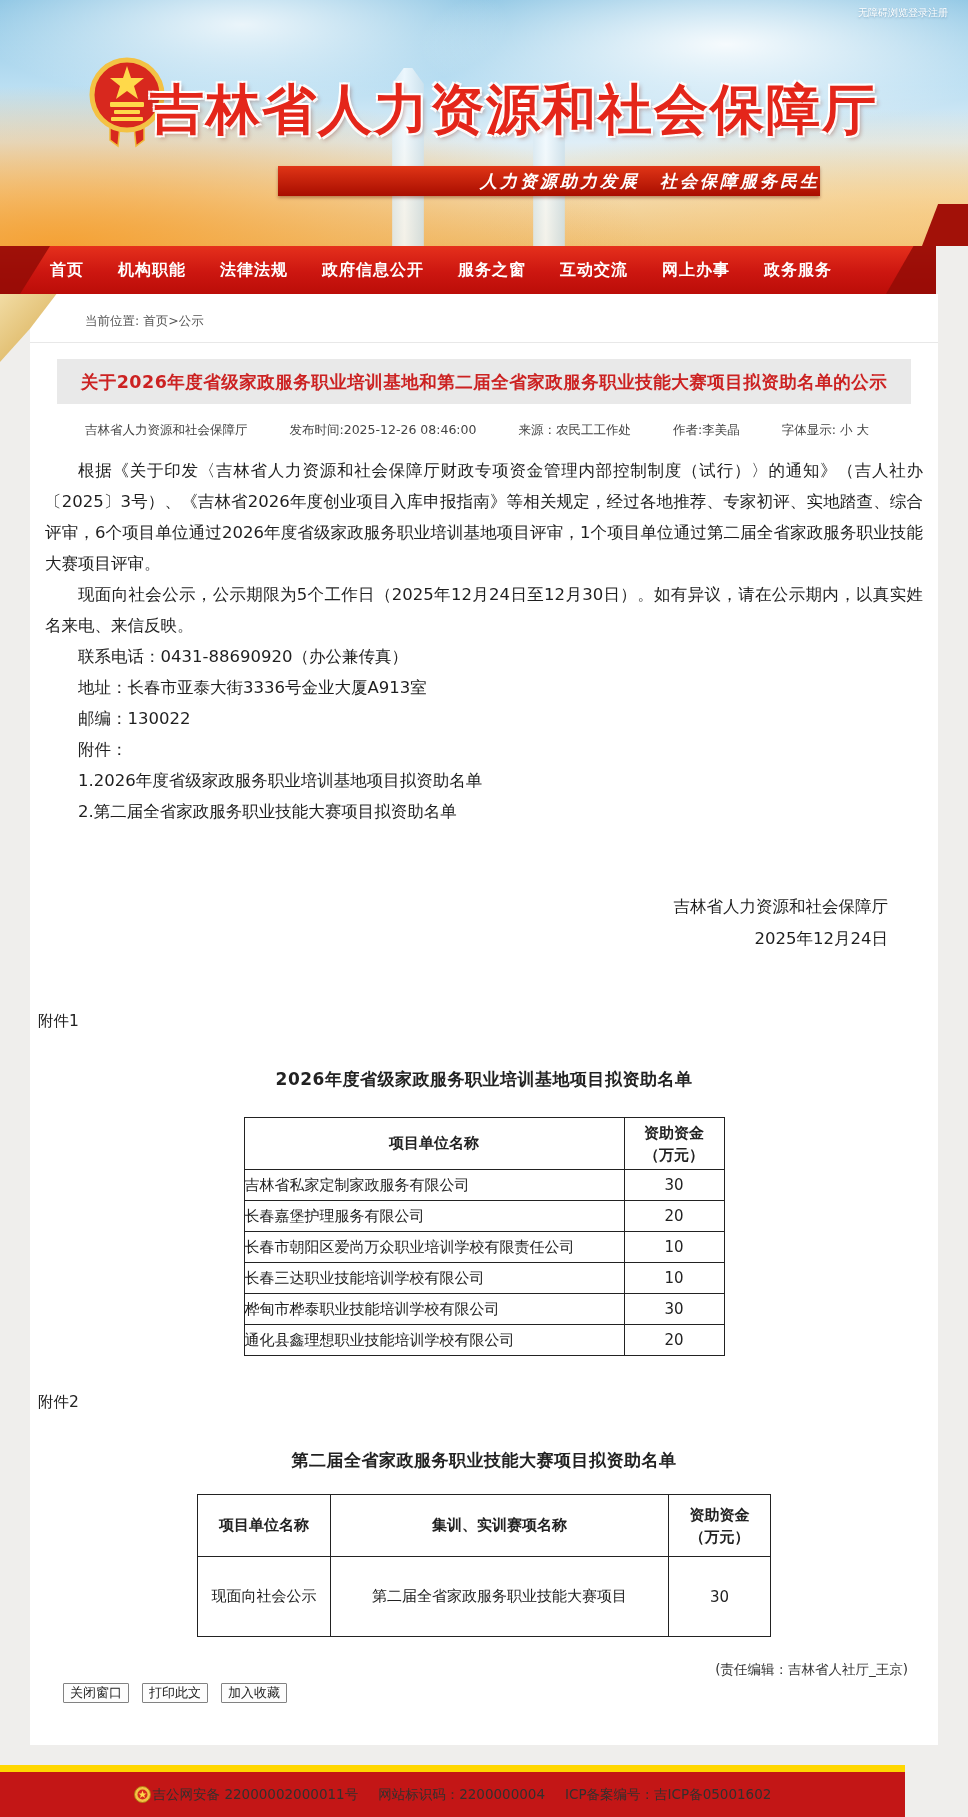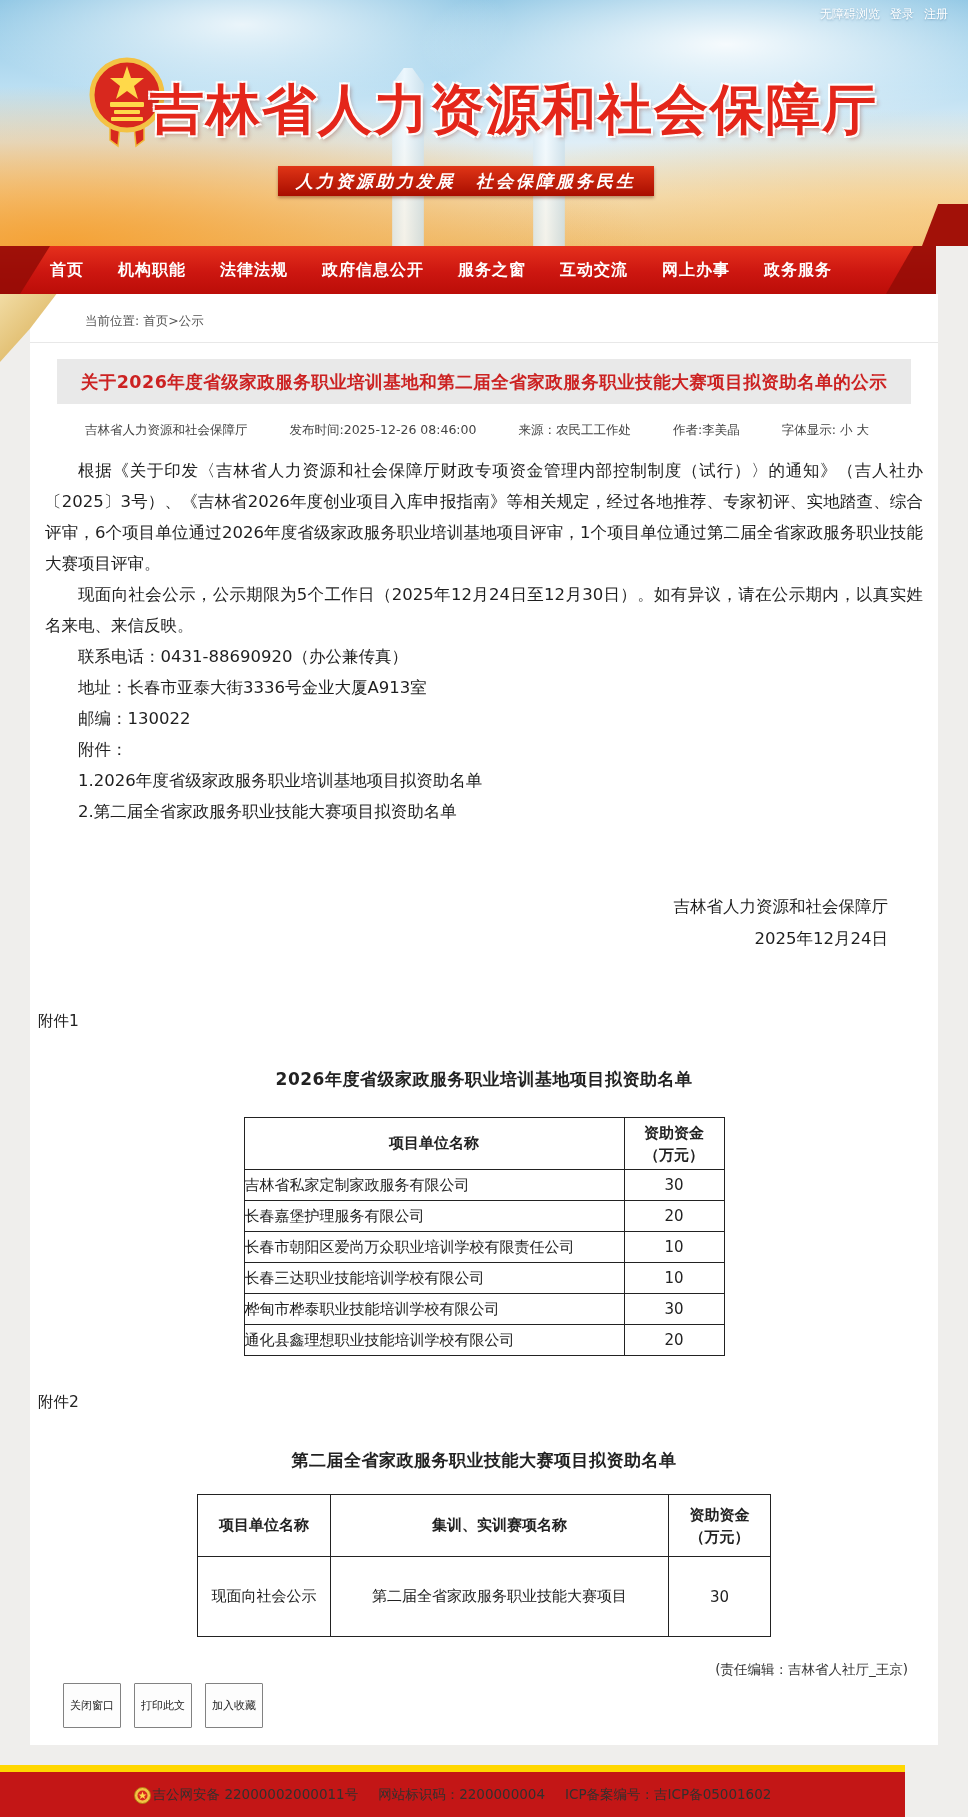--- a/index.html
+++ b/index.html
@@ -15,21 +15,21 @@
     position:relative; width:968px; height:246px; overflow:hidden;
     background:
       radial-gradient(ellipse at 6% 100%, rgba(245,160,50,.95) 0%, rgba(245,170,70,.55) 22%, rgba(245,180,90,0) 46%),
       radial-gradient(ellipse at 96% 88%, rgba(250,200,120,.6) 0%, rgba(250,200,120,0) 35%),
       radial-gradient(ellipse at 75% 18%, rgba(255,255,255,.9) 0%, rgba(255,255,255,0) 30%),
       radial-gradient(ellipse at 25% 10%, rgba(255,255,255,.8) 0%, rgba(255,255,255,0) 26%),
       linear-gradient(180deg,#8ec6e4 0%,#b9def2 34%,#dfeef7 58%,#f2ddb4 80%,#eec177 100%);
   }
   .topbar {
     position:absolute; top:6px; right:20px; z-index:6;
-    font-size:12px; color:#fff; display:flex; gap:10px;
+    font-size:10px; color:#fff; display:flex; 
     text-shadow:0 1px 2px rgba(60,110,150,.5);
   }
   .topbar span { cursor:pointer; }
   .tower { position:absolute; opacity:.85; }
   .tower1 {
     left:372px; top:68px; width:72px; height:178px;
     background:linear-gradient(90deg,#b7d3e2 0%,#f4fbff 45%,#a9c8d9 100%);
     clip-path:polygon(44% 0,56% 0,72% 9%,72% 100%,28% 100%,28% 9%);
   }
   .tower2 {
@@ -41,21 +41,21 @@
   .site-title {
     position:absolute; left:150px; top:74px; z-index:5;
     font-size:54px; font-weight:900; color:#e4261a; letter-spacing:2px; white-space:nowrap;
     text-shadow:
       2px 2px 0 rgba(255,255,255,.9), -2px -2px 0 rgba(255,255,255,.9),
       2px -2px 0 rgba(255,255,255,.9), -2px 2px 0 rgba(255,255,255,.9),
       3px 3px 4px rgba(120,30,10,.35);
   }
   .slogan-ribbon {
     position:absolute; left:278px; top:166px; z-index:5;
-    width:376px; height:30px; line-height:30px; text-align:center;
+    width:542px; height:30px; line-height:30px; text-align:right;
     background:linear-gradient(180deg,#e03516,#a80d00);
     box-shadow:0 2px 3px rgba(100,20,5,.4);
   }
   .slogan-ribbon span {
     color:#fff; font-size:17px; font-weight:bold; font-style:italic; letter-spacing:3px;
   }
   .banner-dark-corner {
     position:absolute; right:0; top:204px; width:46px; height:42px; z-index:4;
     background:#a21108; clip-path:polygon(35% 0,100% 0,100% 100%,0 100%);
   }
@@ -132,33 +132,33 @@
   .t2 .col-unit { width:133px; }
   .t2 .col-event{ width:338px; }
   .t2 .col-amt  { width:102px; }
   .t2 td { height:80px; text-align:center; }
 
   .editor-note { margin-top:24px; text-align:right; padding-right:30px; font-size:13.5px; color:#333; }
   .audit-wrap { display:flex; justify-content:flex-end; padding-right:30px; margin-top:10px; }
   .audit { border-top:1px solid #ddd; padding-top:8px; font-size:12.5px; color:#888; }
   .action-buttons { margin:4px 0 0 33px; display:flex; gap:13px; }
   .action-buttons button {
-    font-family:inherit; font-size:11px; color:#222; background:#fdfdfd;
-    border:1px solid #828282; padding:14px 6px; border-radius:1px; cursor:pointer;
+    font-family:inherit; font-size:13px; color:#222; background:#fdfdfd;
+    border:1px solid #828282; padding:0 6px; border-radius:1px; cursor:pointer;
   }
 
   
   .bottom-band { margin-top:20px; width:905px; }
   .band-yellow { height:7px; background:#ffd700; }
   .band-red {
     height:45px; background:#c31616;
     display:flex; align-items:center; justify-content:center; gap:20px;
     font-size:13.5px; color:#33302d; font-weight:500;
   }
-  .band-red .seg { display:flex; align-items:flex-end; gap:2px; white-space:nowrap; }
+  .band-red .seg { display:flex; align-items:flex-start; gap:2px; white-space:nowrap; }
 </style>
 </head>
 <body>
 
 <div class="banner">
   <div class="topbar">
     <span>无障碍浏览</span>
     <span>登录</span>
     <span>注册</span>
   </div>

